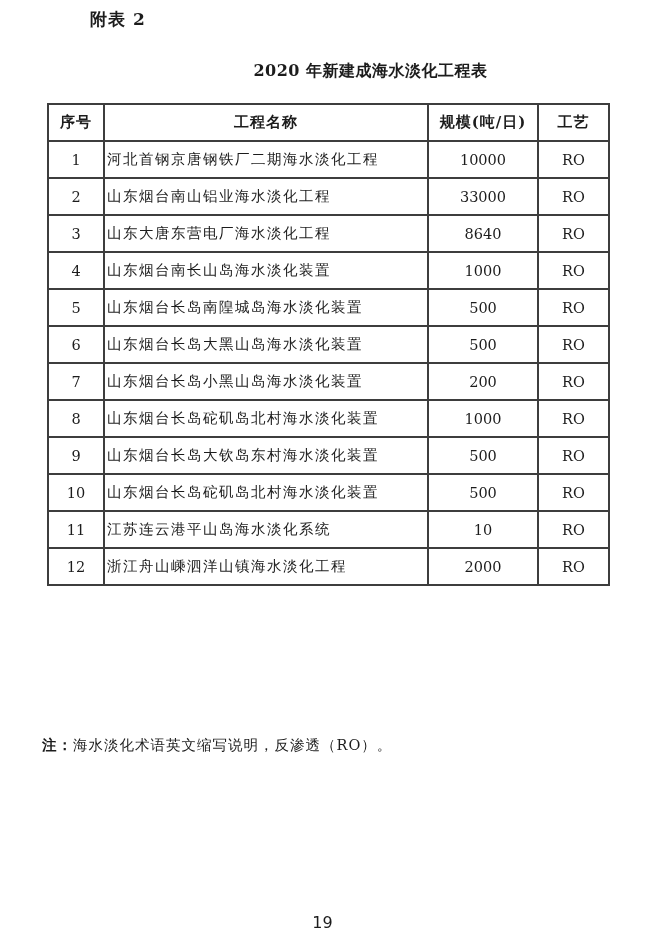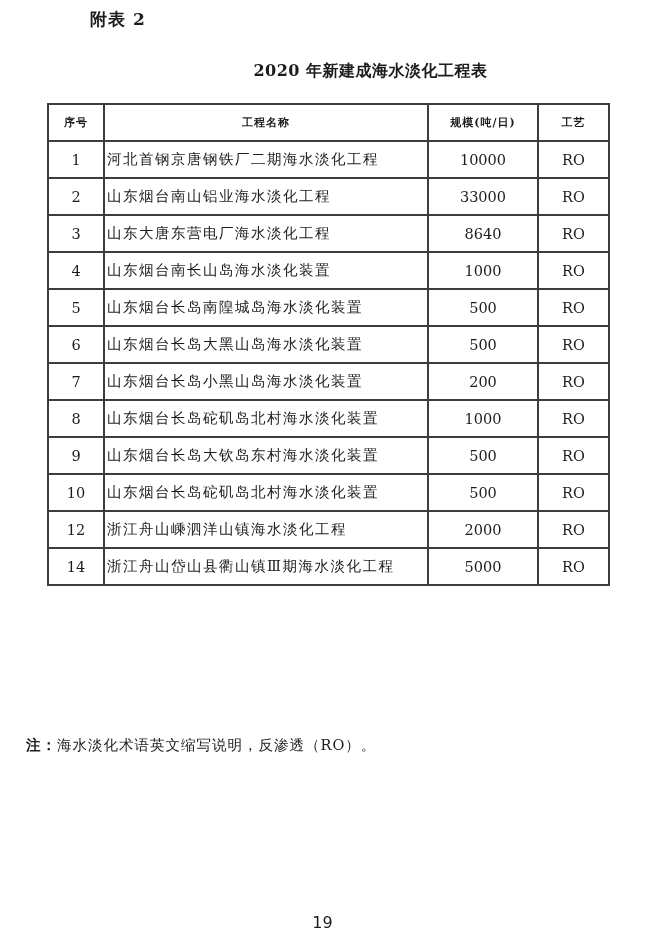--- a/index.html
+++ b/index.html
@@ -48,30 +48,30 @@
     font-size: 14.5px;
     text-align: center;
     vertical-align: middle;
     height: 37px;
     padding: 0 2px;
     overflow: hidden;
     white-space: nowrap;
   }
   table.projects th {
     font-weight: bold;
-    font-size: 11px;
+    font-size: 15px;
     letter-spacing: 1px;
   }
   table.projects td.name-cell {
     text-align: left;
     letter-spacing: 1.5px;
   }
   .note {
     position: absolute;
-    left: 26px;
+    left: 42px;
     top: 736px;
     font-size: 14.5px;
     letter-spacing: 1px;
   }
   .note .note-prefix { font-weight: bold; }
   .page-number {
     position: absolute;
     top: 913px;
     left: 0;
     width: 100%;
@@ -159,29 +159,29 @@
           <td>500</td>
           <td>RO</td>
         </tr>
         <tr>
           <td>10</td>
           <td class="name-cell">山东烟台长岛砣矶岛北村海水淡化装置</td>
           <td>500</td>
           <td>RO</td>
         </tr>
         <tr>
+          <td>11</td>
+          <td class="name-cell">江苏连云港平山岛海水淡化系统</td>
+          <td>10</td>
+          <td>RO</td>
+        </tr>
+        <tr>
           <td>12</td>
           <td class="name-cell">浙江舟山嵊泗洋山镇海水淡化工程</td>
           <td>2000</td>
-          <td>RO</td>
-        </tr>
-        <tr>
-          <td>14</td>
-          <td class="name-cell">浙江舟山岱山县衢山镇Ⅲ期海水淡化工程</td>
-          <td>5000</td>
           <td>RO</td>
         </tr>
       </tbody>
   </table>
 
   <div class="note">
     <span class="note-prefix">注：</span><span>海水淡化术语英文缩写说明，反渗透（RO）。</span>
   </div>
 
   <div class="page-number">19</div>

